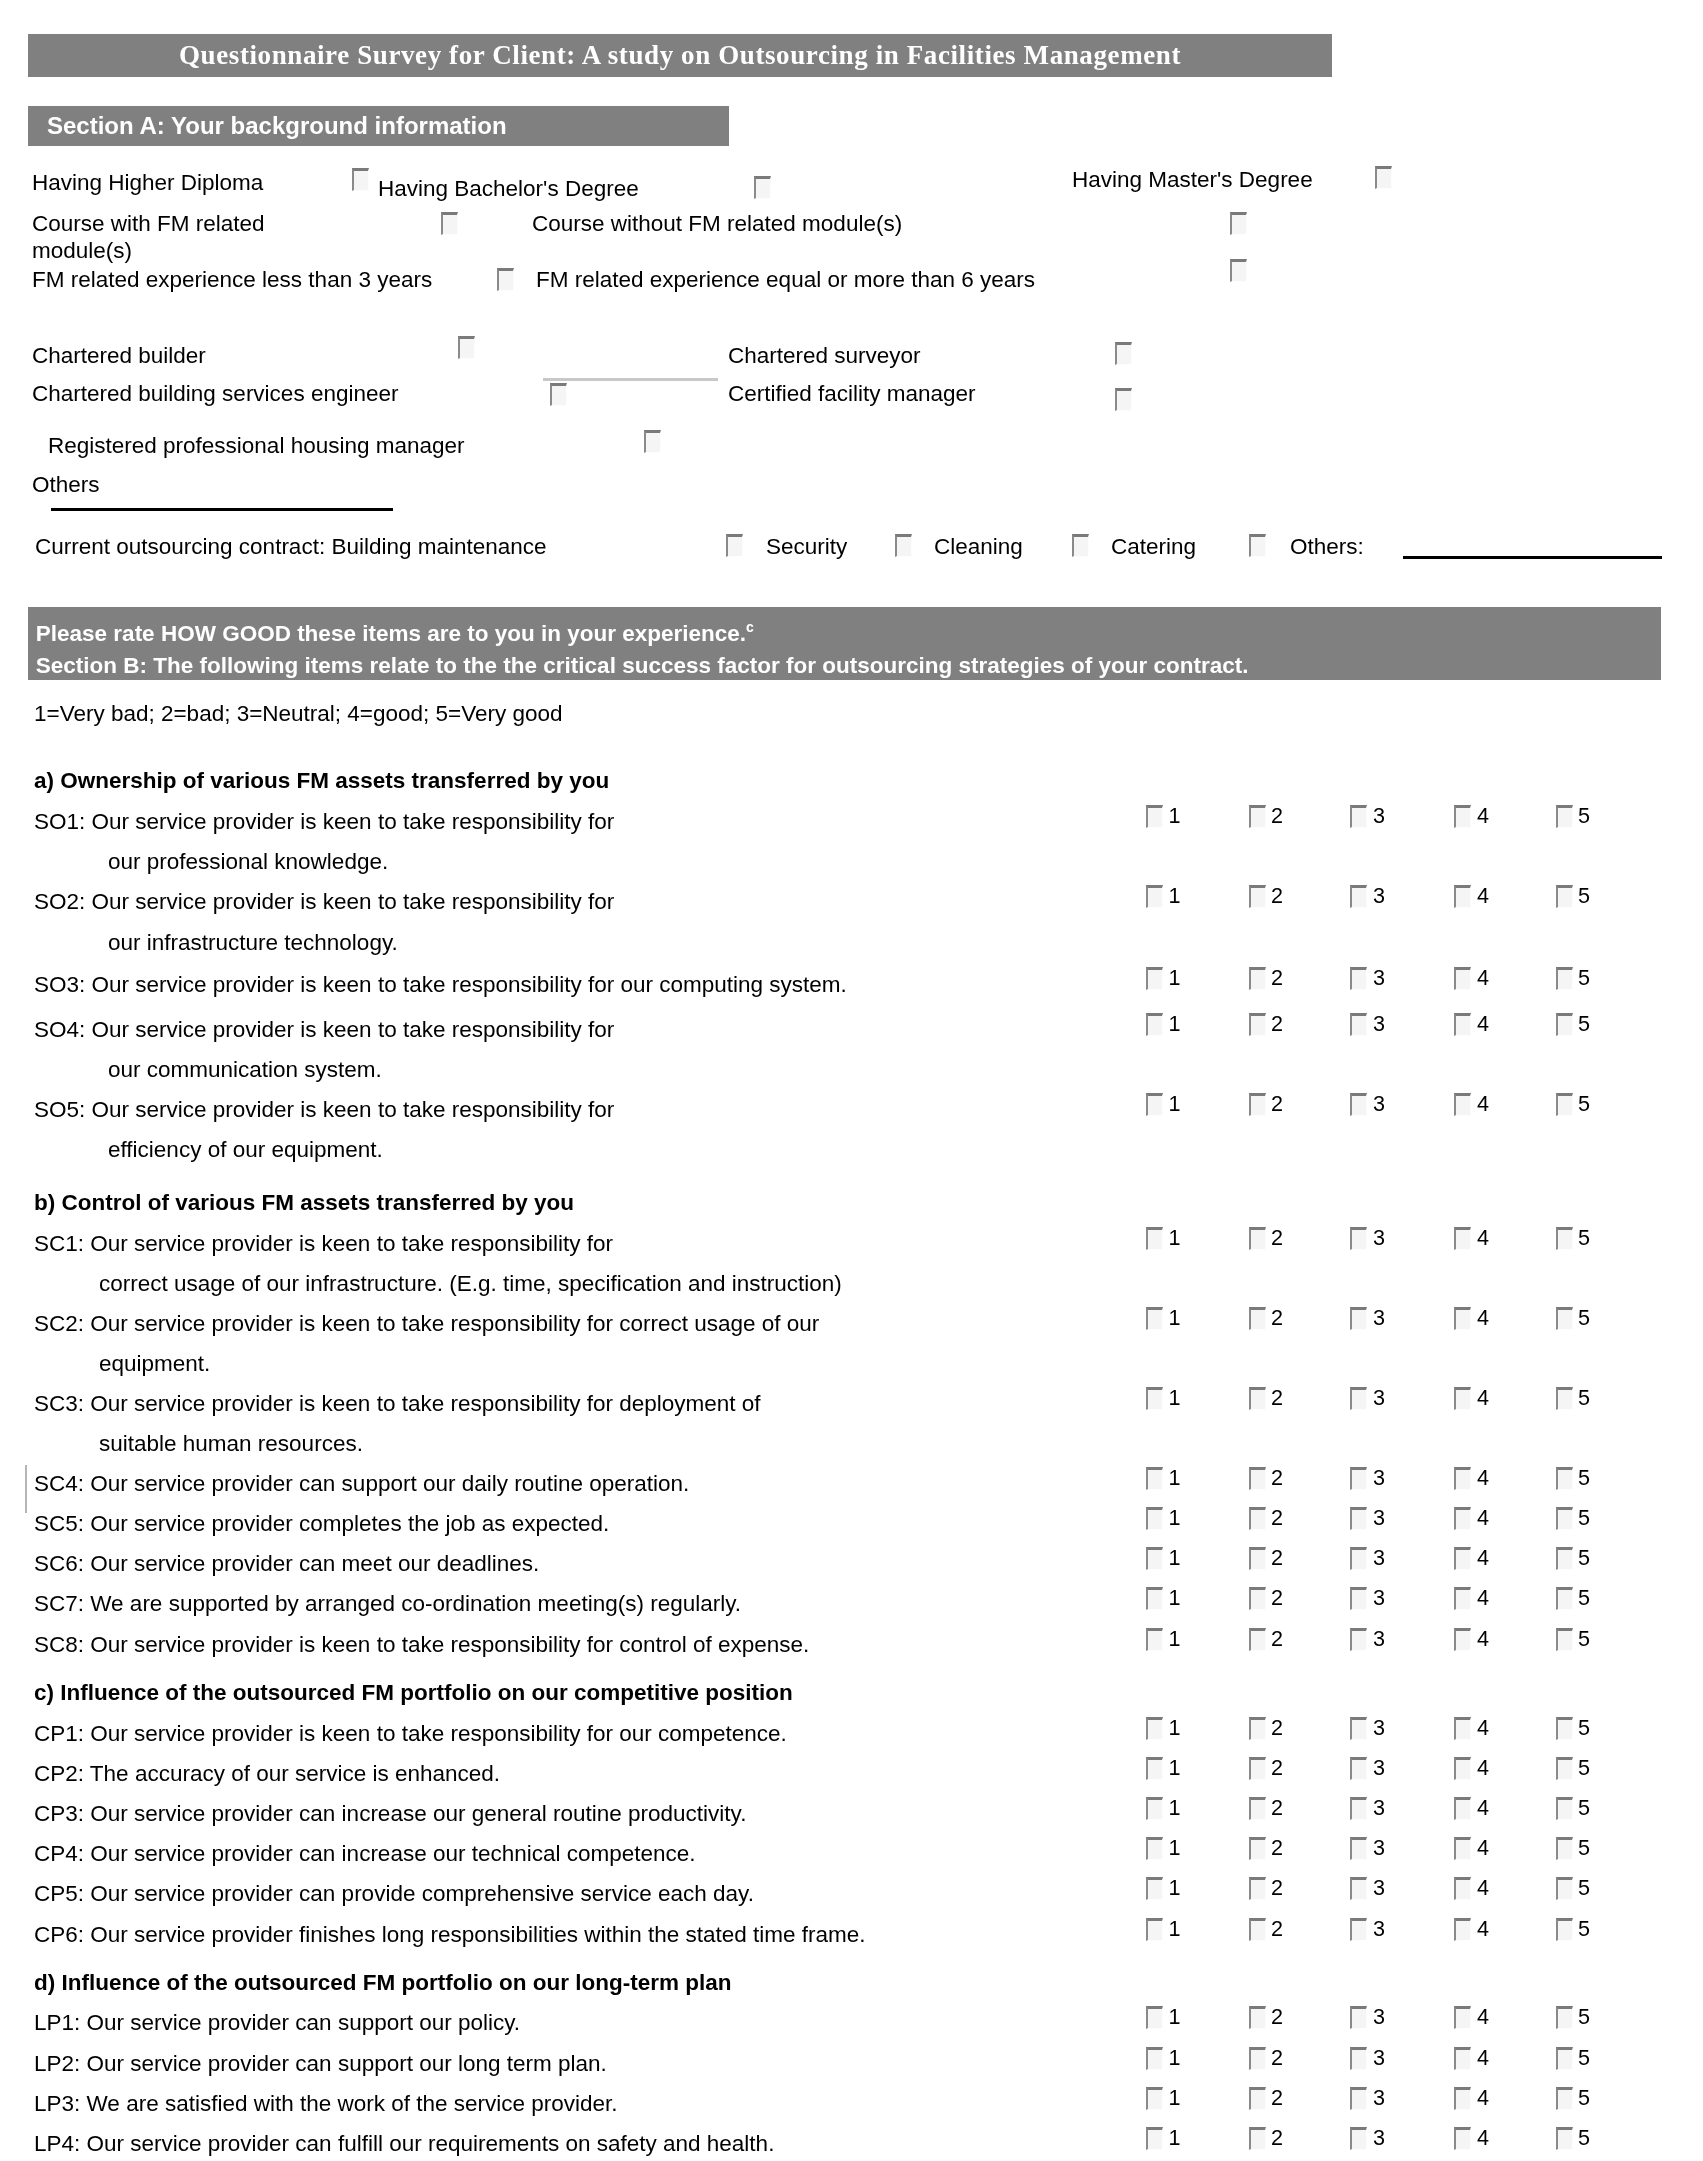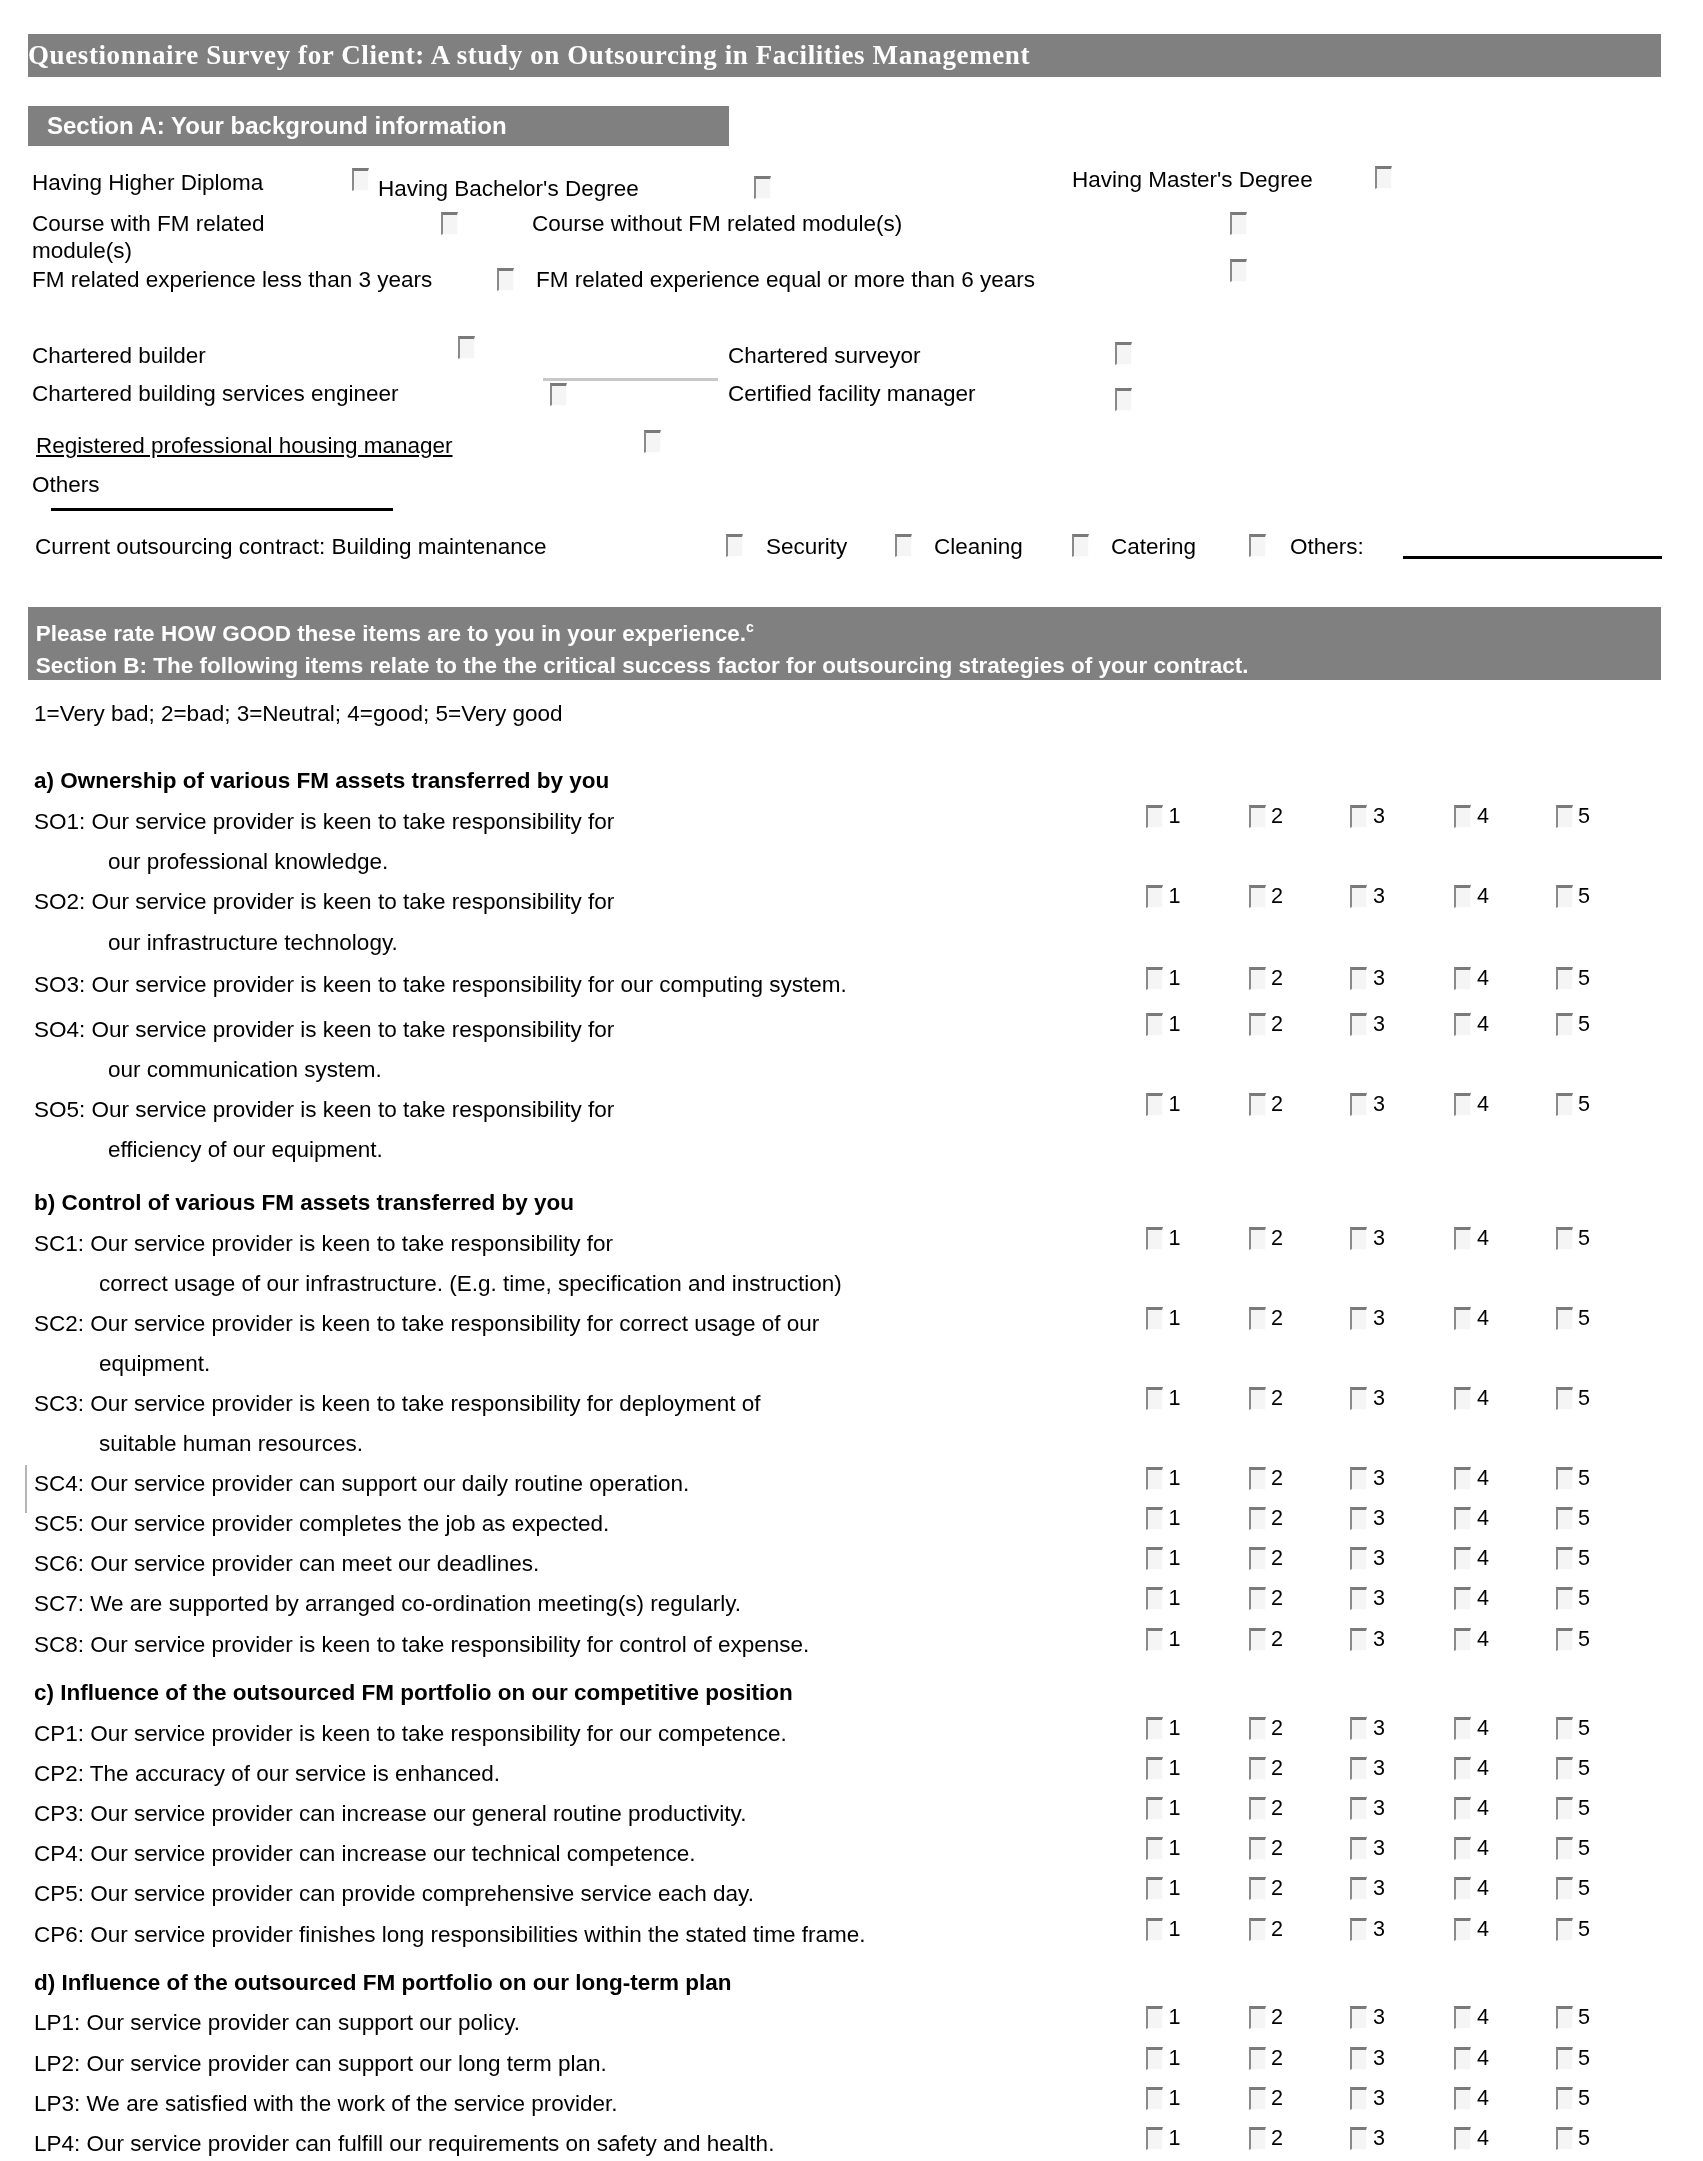--- a/index.html
+++ b/index.html
@@ -23,27 +23,27 @@
   
   .bar {
     position: absolute;
     background: #808080;
     color: #ffffff;
     box-sizing: border-box;
   }
   #title-bar {
     left: 28px;
     top: 34px;
-    width: 1633px;
+    width: 1304px;
     height: 43px;
     font-family: "Liberation Serif", serif;
     font-weight: bold;
     font-size: 27px;
     letter-spacing: 0.6px;
-    text-align: left;
+    text-align: center;
     line-height: 43px;
     white-space: nowrap;
   }
   #sectionA-bar {
     left: 28px;
     top: 106px;
     width: 701px;
     height: 40px;
     font-weight: bold;
     font-size: 24px;
@@ -187,21 +187,21 @@
   <span class="cb abs" style="left:1115px; top:342px;"></span>
 
   <div class="rule-gray" style="left:543px; top:378px; width:175px;"></div>
 
   <div class="t" style="left:32px; top:380px;">Chartered building services engineer</div>
   <span class="cb abs" style="left:550px; top:383px;"></span>
 
   <div class="t" style="left:728px; top:380px;">Certified facility manager</div>
   <span class="cb abs" style="left:1115px; top:388px;"></span>
 
-  <div class="t" style="left:36px; top:432px;text-decoration:underline;">Registered professional housing manager</div>
+  <div class="t" style="left:48px; top:432px;">Registered professional housing manager</div>
   <span class="cb abs" style="left:644px; top:430px;"></span>
 
   <div class="t" style="left:32px; top:471px;">Others</div>
   <div class="rule-black" style="left:51px; top:508px; width:342px;"></div>
 
   <div class="t" style="left:35px; top:533px;">Current outsourcing contract: Building maintenance</div>
   <span class="cb abs" style="left:726px; top:534px;"></span>
 
   <div class="t" style="left:766px; top:533px;">Security</div>
   <span class="cb abs" style="left:895px; top:534px;"></span>

